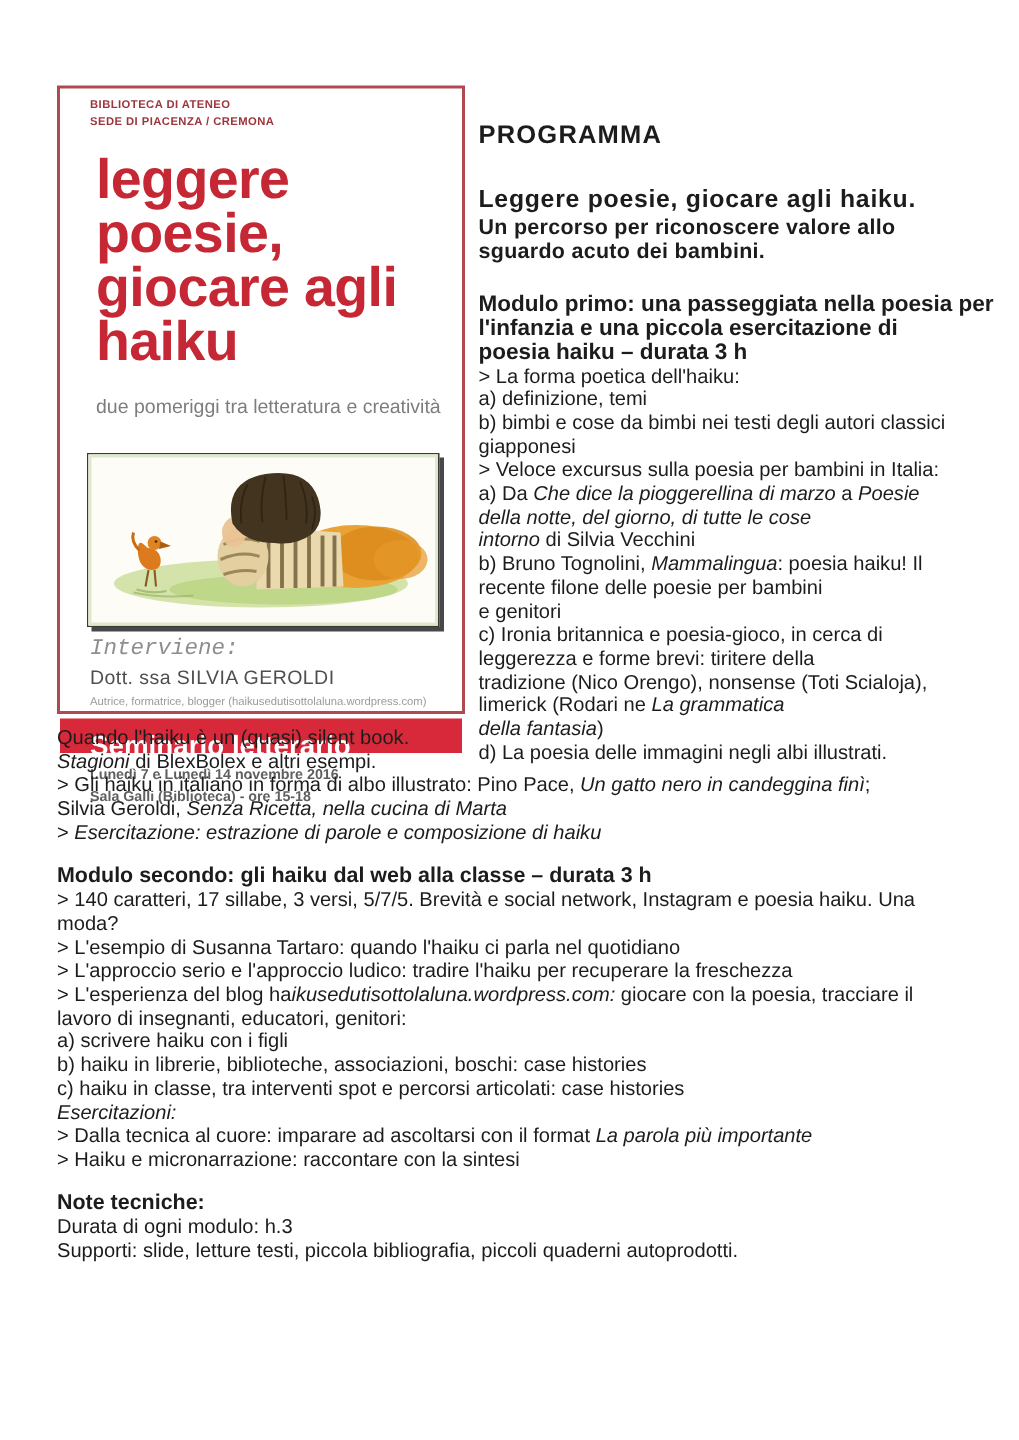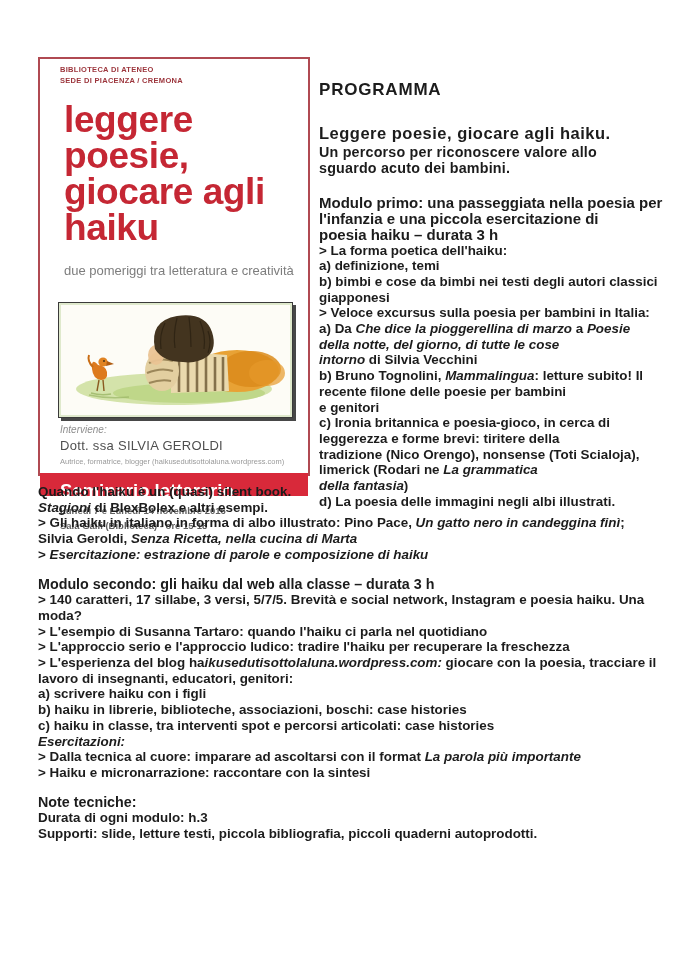--- a/index.html
+++ b/index.html
@@ -1,31 +1,31 @@
 <!DOCTYPE html>
 <html style="--c-border: #b04a52; --c-header_text: #9c353c; --c-title: #c52734; --c-banner_bg: #d8293a; --c-banner_text: #ffffff;"><head>
 <meta charset="utf-8">
 <style>
   html,body{margin:0;padding:0;background:#ffffff;}
   body{width:679px;height:960px;font-family:"Liberation Sans",sans-serif;color:#1f1f1f;position:relative;overflow:hidden;}.i{font-style:italic}
-  .tl{white-space:pre-wrap;font-weight:bold;}
+  .tl{white-space:pre-wrap;}
 
   
   .poster{position:absolute;left:38px;top:57px;width:272px;height:419px;box-sizing:border-box;
           border:2px solid var(--c-border,#b04a52);background:#fff;}
   .p-head{margin:6px 16px 0 20px;font-size:7.5px;font-weight:bold;letter-spacing:.3px;
           color:var(--c-header_text,#9c353c);line-height:10.5px;}
   .p-title{margin:16px 0 0 24px;font-size:37px;font-weight:bold;letter-spacing:-.4px;
            color:var(--c-title,#c52734);line-height:36px;}
   .p-sub{margin:17px 0 0 24px;font-size:13px;color:#7d7d7d;}
   .frame{margin:24px 0 0 18px;width:235px;box-sizing:border-box;background:#fdfbf2;
          border:1px solid #3a3a3a;box-shadow:3px 3px 0 rgba(25,25,25,.8);}
   .frame-in{border:2px solid #dfe9cc;background:#fdfcf6;height:110px;overflow:hidden;}
   .speaker{margin:6px 0 0 20px;}
-  .sp-intro{font-size:10px;font-style:italic;color:#8e8e8e;}
+  .sp-intro{font-size:15px;font-style:italic;color:#8e8e8e;font-family:Liberation Mono, monospace;}
   .sp-name{margin-top:3px;font-size:13px;letter-spacing:.3px;color:#4f4f4f;}
   .sp-bio{margin-top:4px;font-size:7.5px;color:#9a9a9a;}
   .banner{margin-top:7px;height:23px;background:var(--c-banner_bg,#d8293a);color:#fff;
           font-weight:bold;font-size:18.5px;line-height:35px;padding-left:20px;box-sizing:border-box;}
   .event{margin:8px 0 0 20px;}
   .ev-date,.ev-venue{font-size:9.5px;font-weight:bold;color:#5f5f5f;line-height:14.5px;}
   .ev-addr{font-size:8.5px;color:#9a9a9a;line-height:12px;}
 
   
   .program{position:absolute;left:319px;top:63px;width:356px;font-size:13.4px;line-height:15.7px;color:#1c1c1c;margin-top:18px;}
@@ -133,21 +133,21 @@
     </div>
   <div class="m1-body">
       <div class="tl"><span>&gt; La forma poetica dell'haiku:</span></div>
       <div class="tl"><span>a) definizione, temi</span></div>
       <div class="tl"><span>b) bimbi e cose da bimbi nei testi degli autori classici</span></div>
       <div class="tl"><span>giapponesi</span></div>
       <div class="tl"><span>&gt; Veloce excursus sulla poesia per bambini in Italia:</span></div>
       <div class="tl"><span>a) Da </span><span class="i">Che dice la pioggerellina di marzo</span><span> a </span><span class="i">Poesie</span></div>
       <div class="tl"><span class="i">della notte, del giorno, di tutte le cose</span></div>
       <div class="tl"><span class="i">intorno</span><span> di Silvia Vecchini</span></div>
-      <div class="tl"><span>b) Bruno Tognolini, </span><span class="i">Mammalingua</span><span>: letture subito! Il</span></div>
+      <div class="tl"><span>b) Bruno Tognolini, </span><span class="i">Mammalingua</span><span>: poesia haiku! Il</span></div>
       <div class="tl"><span>recente filone delle poesie per bambini</span></div>
       <div class="tl"><span>e genitori</span></div>
       <div class="tl"><span>c) Ironia britannica e poesia-gioco, in cerca di</span></div>
       <div class="tl"><span>leggerezza e forme brevi: tiritere della</span></div>
       <div class="tl"><span>tradizione (Nico Orengo), nonsense (Toti Scialoja),</span></div>
       <div class="tl"><span>limerick (Rodari ne </span><span class="i">La grammatica</span></div>
       <div class="tl"><span class="i">della fantasia</span><span>)</span></div>
       <div class="tl"><span>d) La poesia delle immagini negli albi illustrati.</span></div>
     </div>
 </div>

